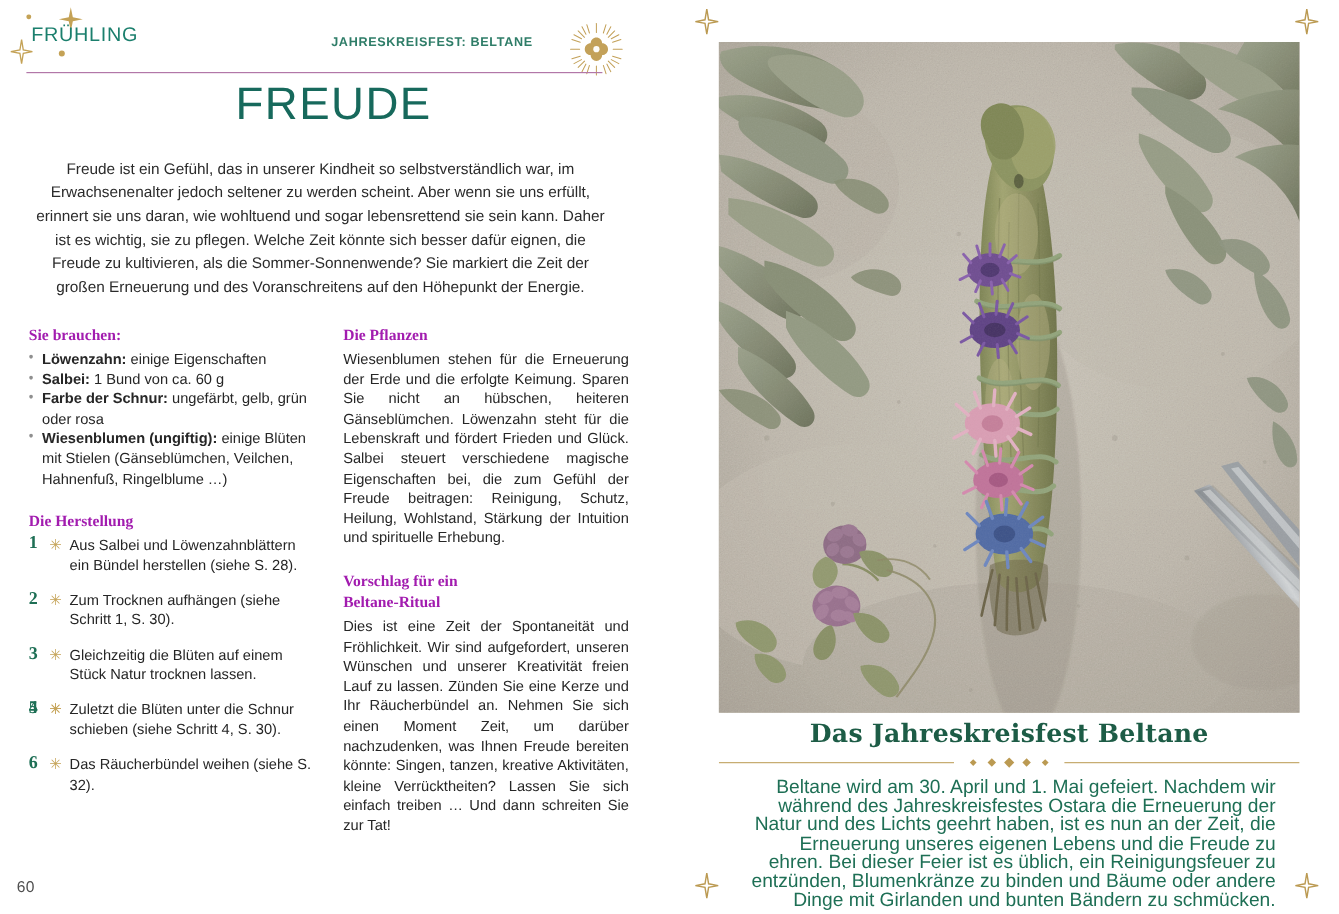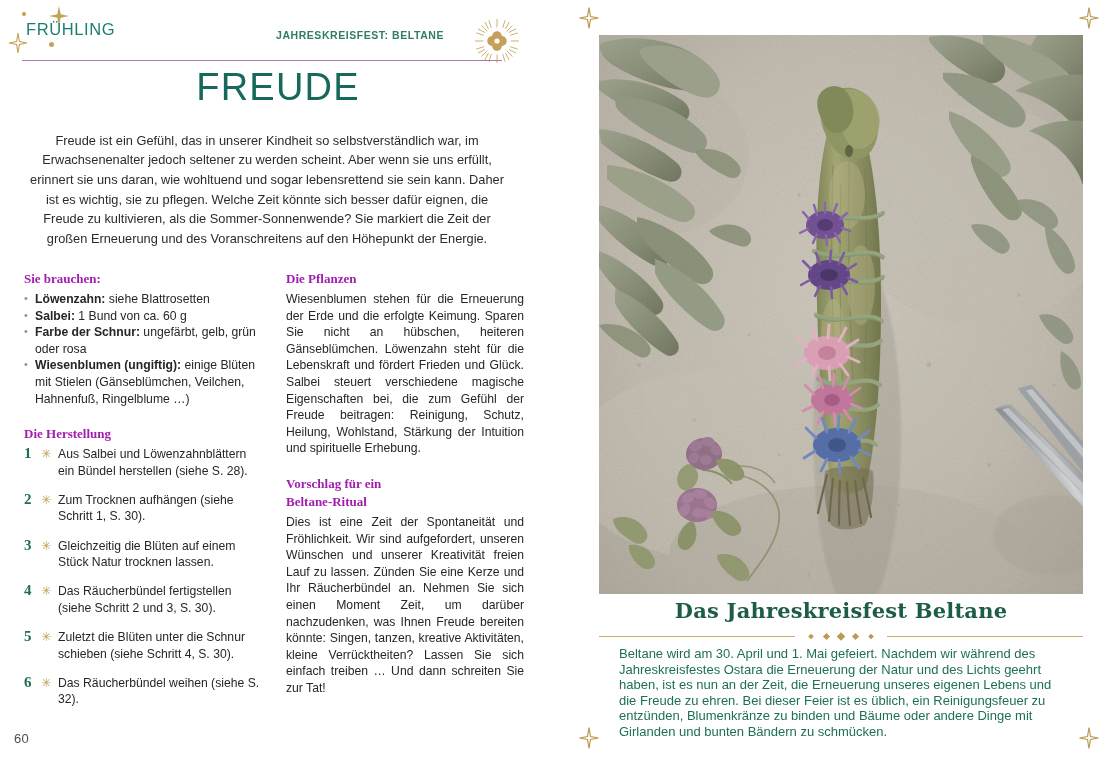--- a/index.html
+++ b/index.html
@@ -107,21 +107,21 @@
     text-align: center;
     font-family: "DejaVu Serif", "Liberation Serif", serif;
     font-size: 21px; font-weight: 700; color: #1d5c46;
     letter-spacing: 0.2px;
   }
   .cap-div {
     position: absolute; left: 43px; top: 627px; width: 484px; height: 9px;
   }
   .cap-body {
     position: absolute; left: 63px; top: 633px; width: 444px;
-    text-align: left; font-size: 13px; line-height: 15.6px;
+    text-align: right; font-size: 16px; line-height: 15.6px;
     color: #1e6f55;
   }
 </style>
 </head>
 <body>
 
 <div class="spread">
 
   <div class="page-left">
 
@@ -180,21 +180,21 @@
     <div class="title">FREUDE</div>
 
     <p class="intro">Freude ist ein Gefühl, das in unserer Kindheit so selbstverständlich war, im Erwachsenenalter jedoch seltener zu werden scheint. Aber wenn sie uns erfüllt, erinnert sie uns daran, wie wohltuend und sogar lebensrettend sie sein kann. Daher ist es wichtig, sie zu pflegen. Welche Zeit könnte sich besser dafür eignen, die Freude zu kultivieren, als die Sommer-Sonnenwende? Sie markiert die Zeit der großen Erneuerung und des Voranschreitens auf den Höhepunkt der Energie.</p>
 
     <div class="cols">
 
       <div class="col col-a">
 
         <h3 class="sec-h">Sie brauchen:</h3>
         <ul class="needs">
-          <li><b>Löwenzahn:</b><span> siehe Blattrosetten</span></li>
+          <li><b>Löwenzahn:</b><span> einige Eigenschaften</span></li>
           <li><b>Salbei:</b><span> 1 Bund von ca. 60 g</span></li>
           <li><b>Farbe der Schnur:</b><span> ungefärbt, gelb, grün oder rosa</span></li>
           <li><b>Wiesenblumen (ungiftig):</b><span> einige Blüten mit Stielen (Gänseblümchen, Veilchen, Hahnenfuß, Ringelblume …)</span></li>
         </ul>
 
         <h3 class="sec-h spaced">Die Herstellung</h3>
         <div class="steps">
           <div class="step">
             <span class="num">1</span>
             <span class="ast">✳</span>
@@ -206,21 +206,20 @@
             <span class="txt">Zum Trocknen aufhängen (siehe Schritt 1, S. 30).</span>
           </div>
           <div class="step">
             <span class="num">3</span>
             <span class="ast">✳</span>
             <span class="txt">Gleichzeitig die Blüten auf einem Stück Natur trocknen lassen.</span>
           </div>
           <div class="step">
             <span class="num">4</span>
             <span class="ast">✳</span>
-            <span class="txt">Das Räucherbündel fertigstellen (siehe Schritt 2 und 3, S. 30).</span>
           </div>
           <div class="step">
             <span class="num">5</span>
             <span class="ast">✳</span>
             <span class="txt">Zuletzt die Blüten unter die Schnur schieben (siehe Schritt 4, S. 30).</span>
           </div>
           <div class="step">
             <span class="num">6</span>
             <span class="ast">✳</span>
             <span class="txt">Das Räucherbündel weihen (siehe S. 32).</span>

